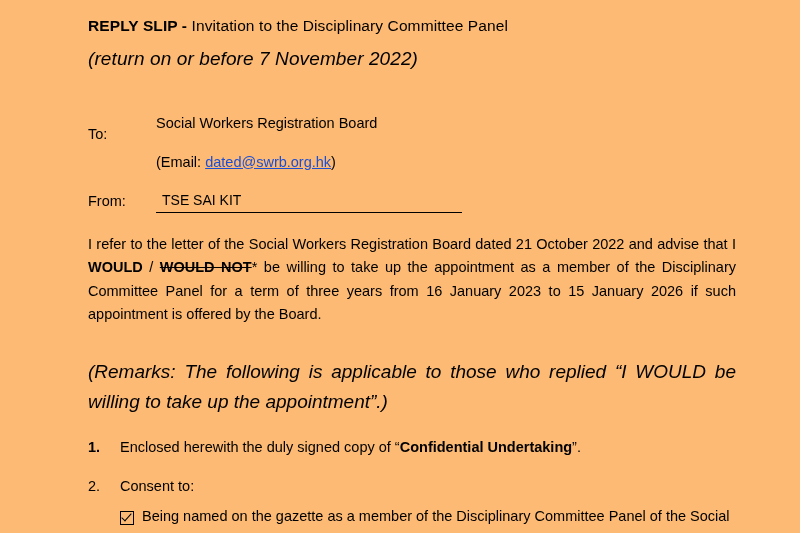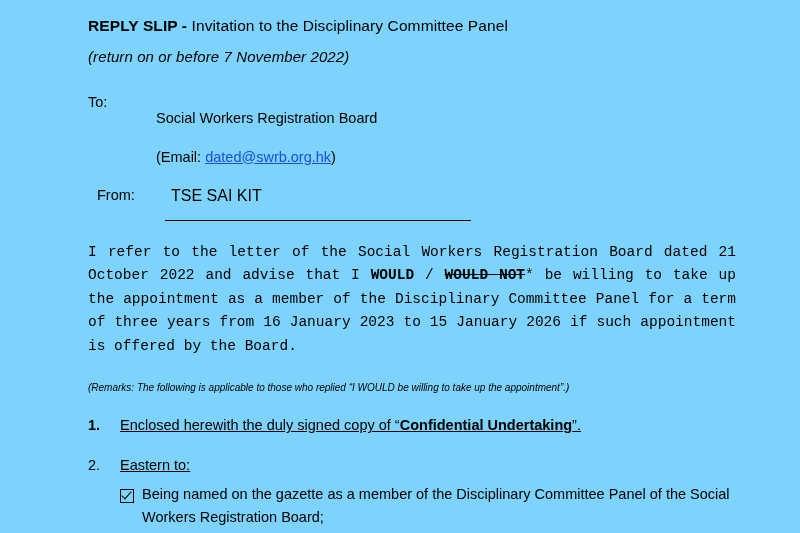--- a/index.html
+++ b/index.html
@@ -11,51 +11,51 @@
     width: 800px;
     height: 533px;
     overflow: hidden;
     font-family: "Liberation Sans", sans-serif;
     color: #000000;
   }
   .page {
     position: relative;
     width: 800px;
     height: 533px;
-    background: #7dd3fc;
+    background: #fdba74;
     padding: 0;
     box-sizing: border-box;
   }
   .content {
     position: absolute;
     left: 88px;
     top: 16px;
     width: 648px;
   }
   .title-line {
     font-size: 15.5px;
     line-height: 1.3;
     margin-bottom: 12px;
     letter-spacing: 0.1px;
   }
   .title-strong {
     font-weight: bold;
   }
   .subtitle {
     font-style: italic;
-    font-size: 15px;
+    font-size: 19px;
     margin-bottom: 26px;
     letter-spacing: 0.1px;
   }
   .addr-block {
     margin-bottom: 6px;
   }
   .row {
     display: flex;
-    align-items: flex-start;
+    align-items: center;
     margin-bottom: 2px;
   }
   .row-label {
     width: 68px;
     flex: 0 0 68px;
     font-size: 14.5px;
     line-height: 1.55;
   }
   .row-value {
     flex: 1;
@@ -66,70 +66,67 @@
     display: block;
     margin-top: 16px;
   }
   .link {
     color: #1a4fd6;
     text-decoration: underline;
   }
   .from-row {
     margin-top: 16px;
     margin-bottom: 18px;
-    margin-left: 9px;
   }
   .from-value {
     display: inline-block;
     min-width: 300px;
     border-bottom: 1.3px solid #000;
     padding-left: 6px;
-    padding-bottom: 11px;
-    font-size: 16px;
+    padding-bottom: 0;
+    font-size: 14px;
   }
   .para {
     font-size: 14.5px;
     line-height: 1.62;
     text-align: justify;
     margin-bottom: 16px;
     margin-top: 20px;
-    font-family: Liberation Mono, monospace;
   }
   .bold {
     font-weight: bold;
   }
   .strike {
     font-weight: bold;
     text-decoration: line-through;
   }
   .remarks {
     font-style: italic;
-    font-size: 10px;
+    font-size: 19px;
     line-height: 1.62;
     text-align: justify;
     margin-bottom: 18px;
-    margin-top: 22px;
+    margin-top: 30px;
   }
   .num-item {
     display: flex;
     align-items: flex-start;
     font-size: 14.5px;
     line-height: 1.6;
     margin-top: 16px;
   }
   .num-item .num {
     flex: 0 0 32px;
     width: 32px;
   }
   .num-item .num.bold-num {
     font-weight: bold;
   }
   .num-item .txt {
     flex: 1;
-    text-decoration: underline;
   }
   .sub-item {
     display: flex;
     align-items: flex-start;
     font-size: 14.5px;
     line-height: 1.6;
     margin-top: 6px;
     margin-left: 32px;
   }
   .checkbox {
@@ -195,21 +192,21 @@
 
     <div class="remarks">(Remarks: The following is applicable to those who replied “I WOULD be willing to take up the appointment”.)</div>
 
     <div class="num-item">
       <div class="num bold-num">1.</div>
       <div class="txt"><span>Enclosed herewith the duly signed copy of “</span><span class="bold">Confidential Undertaking</span><span>”.</span></div>
     </div>
 
     <div class="num-item">
       <div class="num">2.</div>
-      <div class="txt">Eastern to:</div>
+      <div class="txt">Consent to:</div>
     </div>
 
     <div class="sub-item">
       <div class="checkbox">
         <span class="cbox"></span>
       </div>
       <div class="txt">Being named on the gazette as a member of the Disciplinary Committee Panel of the Social Workers Registration Board;</div>
     </div>
 
   </div>

